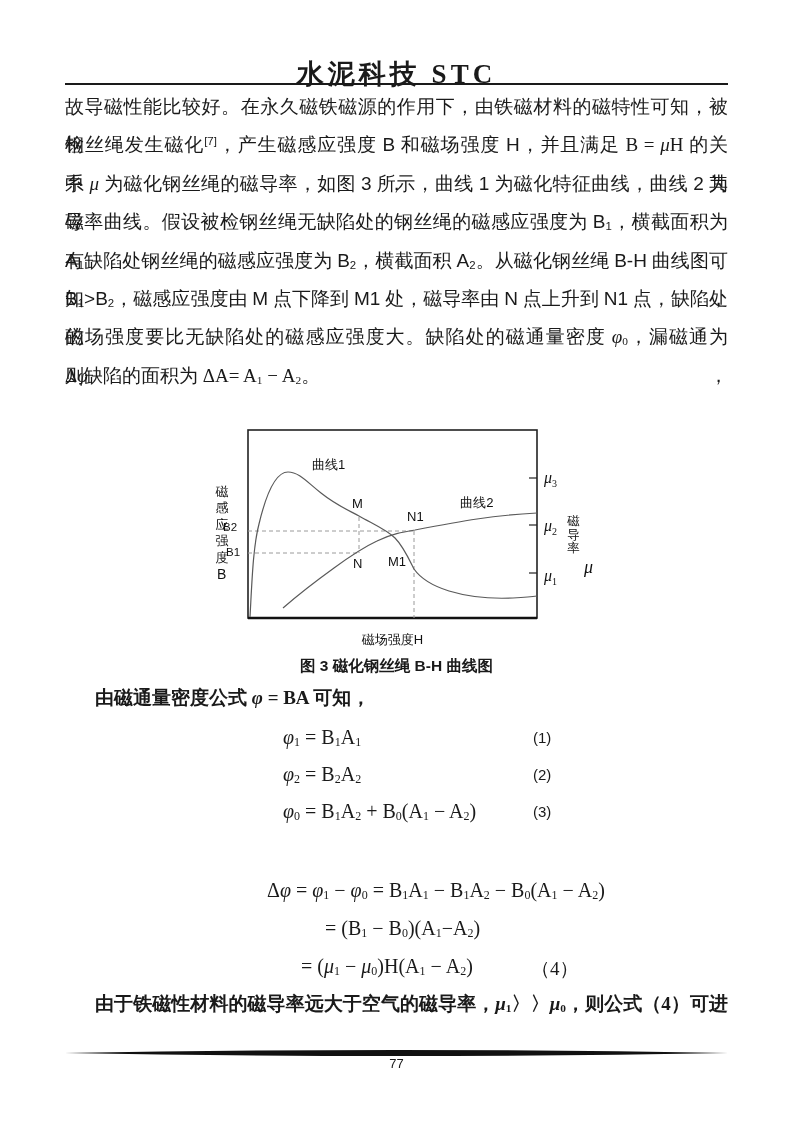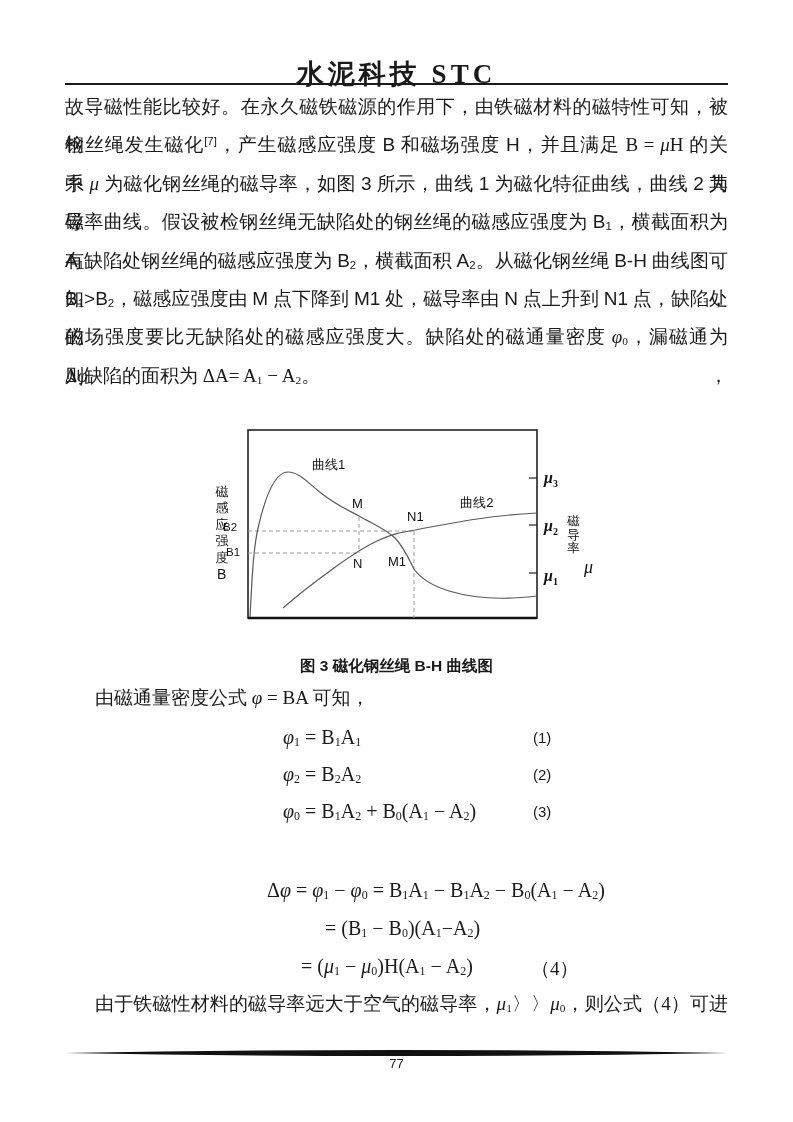--- a/index.html
+++ b/index.html
@@ -37,29 +37,29 @@
   .figsvg{position:absolute;left:0;top:0;}
   .curve{fill:none;stroke:var(--curve);stroke-width:1.2px;}
   .dash{fill:none;stroke:var(--dash);stroke-width:1px;stroke-dasharray:4 3;}
   .frame{fill:none;stroke:var(--frame);stroke-width:1.6px;}
   .tick{stroke:var(--frame);stroke-width:1.2px;}
   .baseline{stroke:#111;stroke-width:2.4px;}
   .lbl{position:absolute;font-family:"Liberation Sans",sans-serif;font-size:13px;color:#111;white-space:nowrap;}
   .lbl.small{font-size:11.5px;}
   .vert{width:16px;line-height:16.4px;word-break:break-all;white-space:normal;text-align:center;}
   .vert3{width:15px;line-height:13.5px;font-size:12.5px;word-break:break-all;white-space:normal;text-align:center;}
-  .mulab{font-family:"Liberation Serif",serif;font-style:italic;font-size:16px;font-weight:bold;}
+  .mulab{font-family:"Liberation Serif",serif;font-style:italic;font-size:16px;}
   .mulab sub{font-style:normal;font-size:10px;vertical-align:-0.35em;}
   .bigmu{font-family:"Liberation Serif",serif;font-style:italic;font-size:18px;}
   .xlab{left:48px;top:206px;width:289px;text-align:center;}
 
   .caption{left:0;right:0;top:656px;text-align:center;font-family:"Liberation Sans",sans-serif;font-weight:bold;font-size:15.5px;}
 
   
-  .tblock{font-size:19px;line-height:24px;}
+  .tblock{font-size:19px;line-height:24px;font-weight:bold;}
   .p2{left:95px;top:686px;}
   .p3{left:95px;top:840px;}
   .p4{left:65px;top:992px;width:663px;text-align:justify;text-align-last:justify;padding-left:0;}
   .p4 .indent{display:inline-block;width:30px;}
 
   
   .eqrow{position:absolute;font-size:20px;font-family:"Liberation Serif",serif;white-space:nowrap;}
   .eqnum{position:absolute;left:533px;font-family:"Liberation Sans",sans-serif;font-size:15px;}
   .eqnum4{position:absolute;left:531px;font-family:"Liberation Serif",serif;font-size:19px;}
 
@@ -114,20 +114,21 @@
     <span class="lbl vert" style="left:14px;top:59px;">磁感应强度</span>
     <span class="lbl" style="left:17px;top:141px;font-size:14px;">B</span>
 
     <span class="lbl mulab" style="left:344px;top:44px;"><i>μ</i><sub>3</sub></span>
     <span class="lbl mulab" style="left:344px;top:92px;"><i>μ</i><sub>2</sub></span>
     <span class="lbl mulab" style="left:344px;top:142px;"><i>μ</i><sub>1</sub></span>
 
     <span class="lbl vert3" style="left:366px;top:90px;">磁导率</span>
     <span class="lbl bigmu" style="left:384px;top:132px;">μ</span>
 
+    <span class="lbl xlab">磁场强度H</span>
   </div>
 
   <div class="abs caption">图 3 磁化钢丝绳 B-H 曲线图</div>
 
   <div class="abs tblock p2">由磁通量密度公式 <span class="eq"><i>φ</i> = BA</span> 可知，</div>
 
   <div class="eqrow" style="left:283px;top:726px;"><i>φ</i><sub>1</sub> = B<sub>1</sub>A<sub>1</sub></div>
   <div class="eqnum" style="top:729px;">(1)</div>
   <div class="eqrow" style="left:283px;top:763px;"><i>φ</i><sub>2</sub> = B<sub>2</sub>A<sub>2</sub></div>
   <div class="eqnum" style="top:766px;">(2)</div>

